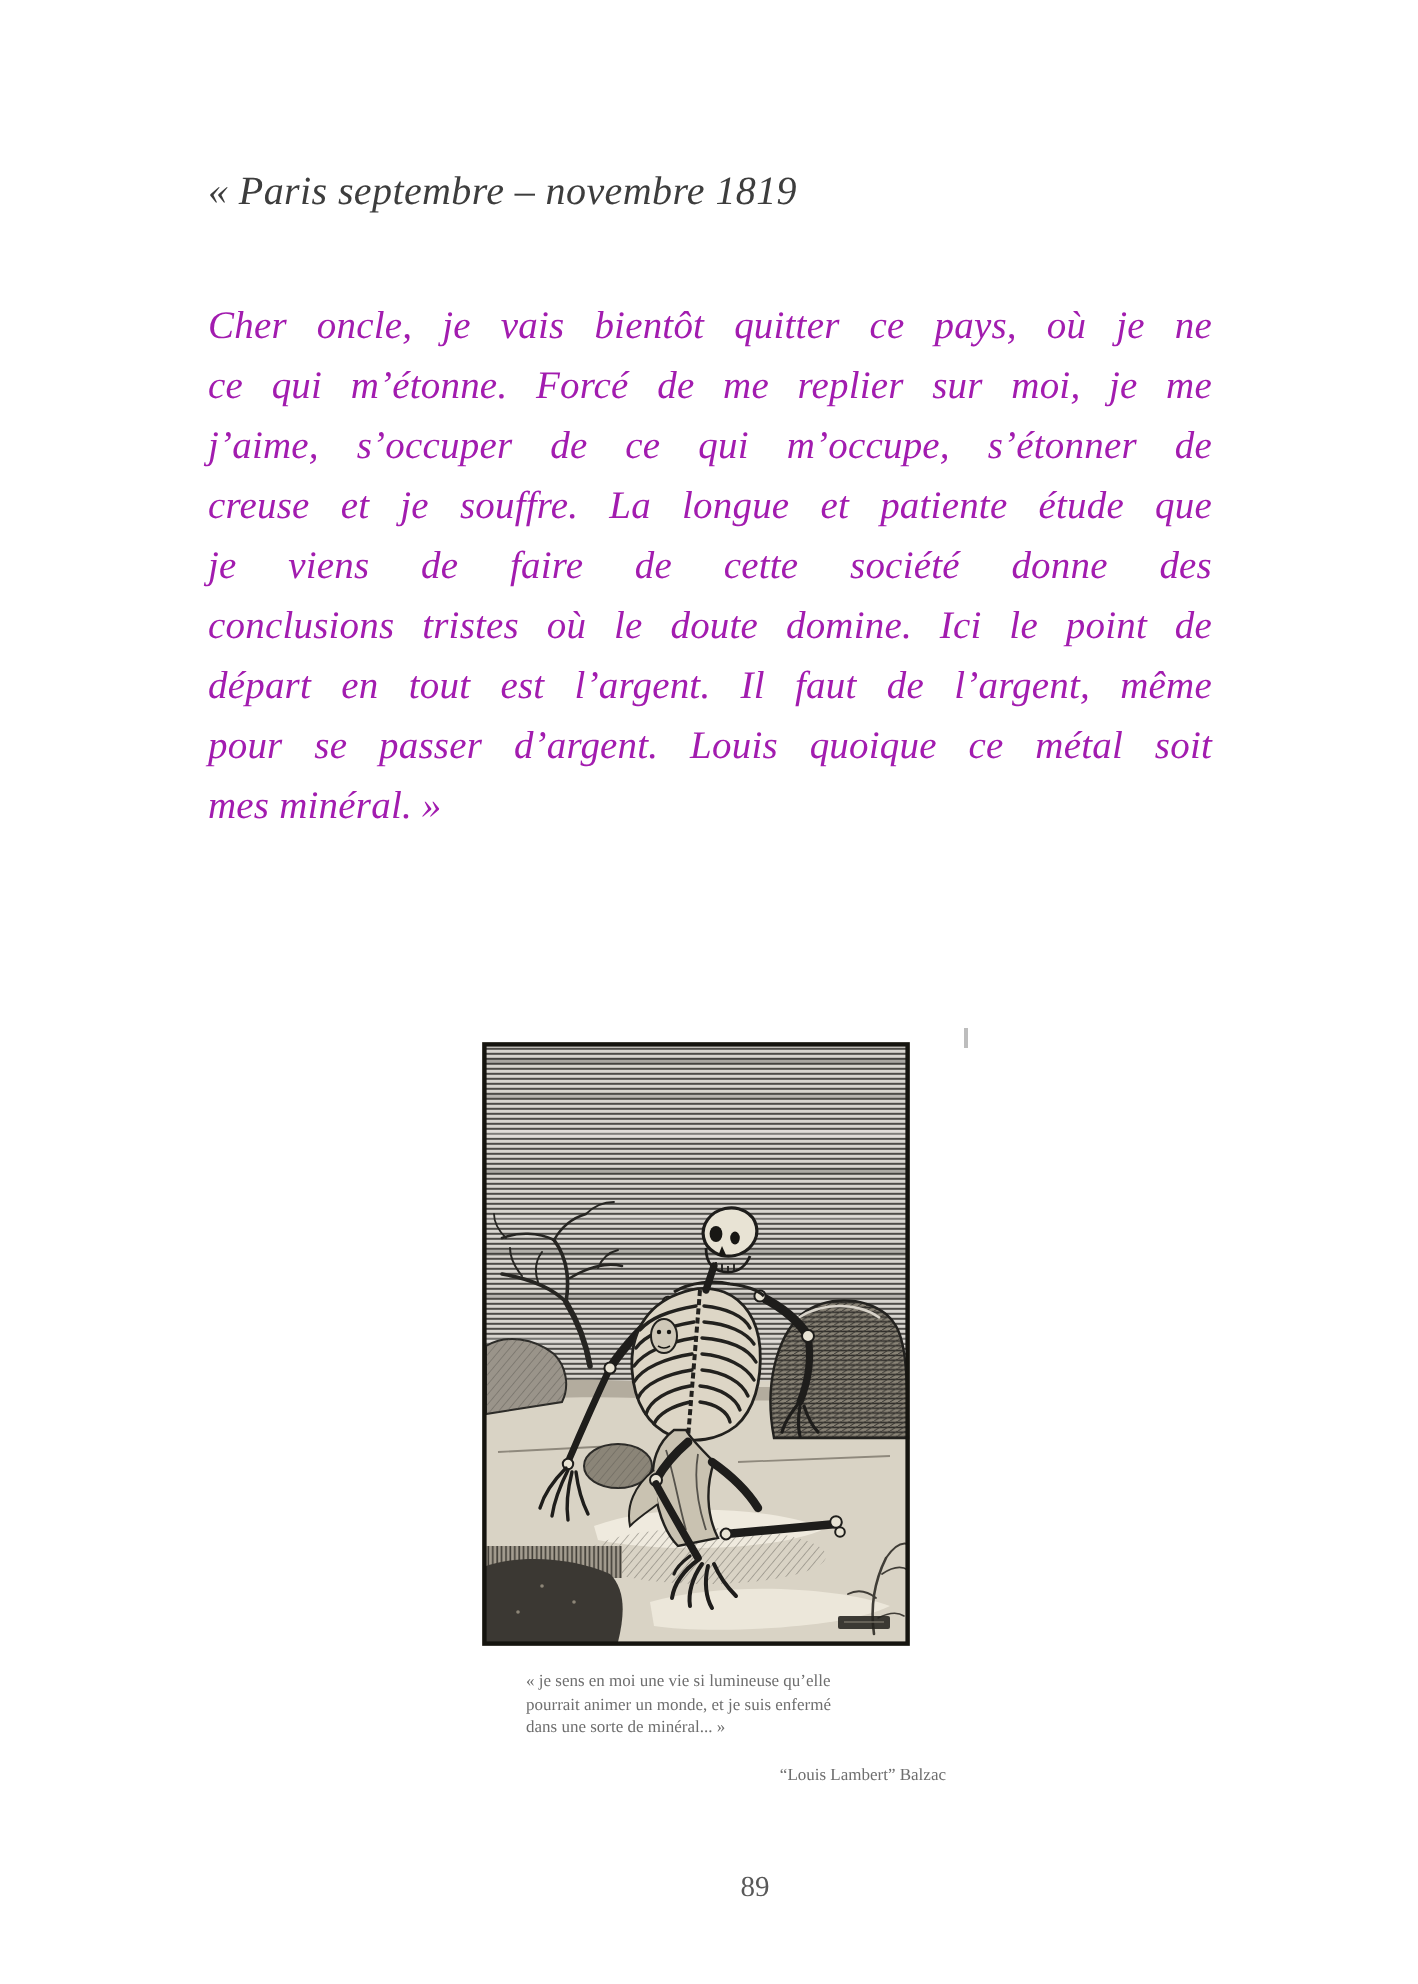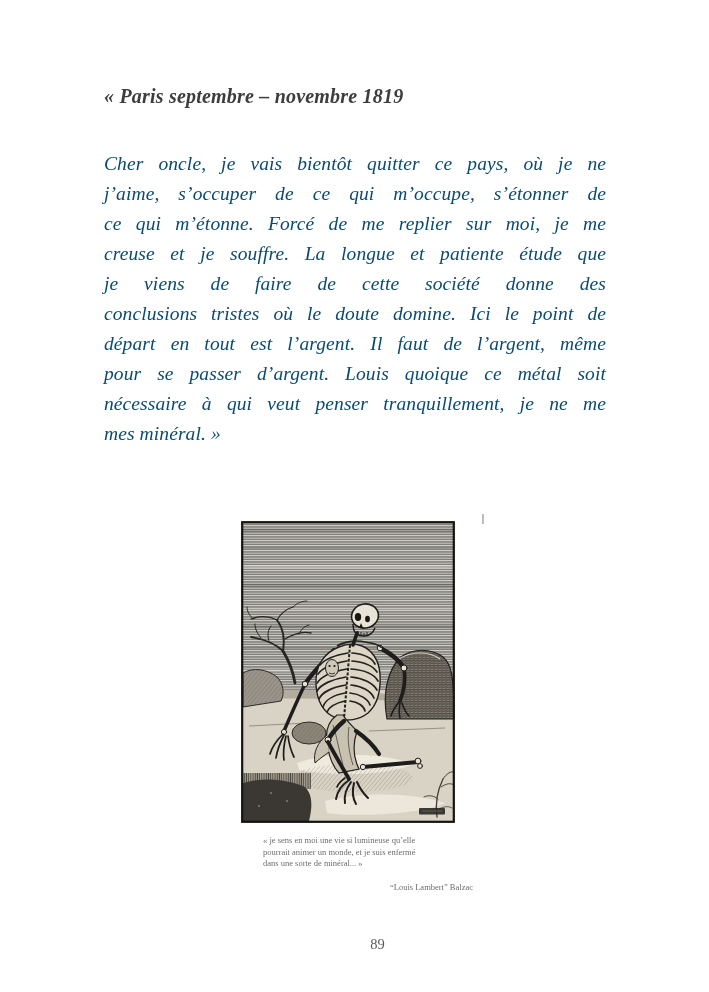--- a/index.html
+++ b/index.html
@@ -12,28 +12,28 @@
     overflow:hidden;
     margin:0 auto;
   }
   .text-block {
     position:absolute;
     left:104px; top:84px;
     width:502px;
   }
   .doc-title {
     font-size:20px;
-    font-weight:bold;
+    font-weight:normal;
     font-style:italic;
     color:#3d3d3d;
     line-height:24px;
     margin-bottom:41px;
     letter-spacing:0.2px;
   }
-  .body-lines { color:#0c4a6e; }
+  .body-lines { color:#a21caf; }
   .body-line {
     font-size:19.5px;
     font-style:italic;
     line-height:30px;
     text-align:justify;
     text-align-last:justify;
     white-space:normal;
     letter-spacing:0.1px;
   }
   .body-line:last-child { text-align-last:left; }
@@ -79,28 +79,27 @@
 </style>
 </head>
 <body>
 
 <div class="page">
 
   <div class="text-block">
     <div class="doc-title">« Paris septembre – novembre 1819</div>
     <div class="body-lines">
         <div class="body-line">Cher oncle, je vais bientôt quitter ce pays, où je ne</div>
+        <div class="body-line">ce qui m’étonne. Forcé de me replier sur moi, je me</div>
         <div class="body-line">j’aime, s’occuper de ce qui m’occupe, s’étonner de</div>
-        <div class="body-line">ce qui m’étonne. Forcé de me replier sur moi, je me</div>
         <div class="body-line">creuse et je souffre. La longue et patiente étude que</div>
         <div class="body-line">je viens de faire de cette société donne des</div>
         <div class="body-line">conclusions tristes où le doute domine. Ici le point de</div>
         <div class="body-line">départ en tout est l’argent. Il faut de l’argent, même</div>
         <div class="body-line">pour se passer d’argent. Louis quoique ce métal soit</div>
-        <div class="body-line">nécessaire à qui veut penser tranquillement, je ne me</div>
         <div class="body-line">mes minéral. »</div>
       </div>
   </div>
 
   <div class="stray-tick"></div>
 
   <div class="figure-wrap">
     <svg viewBox="0 0 214 302" xmlns="http://www.w3.org/2000/svg">
       <defs>
         <pattern id="p-sky" width="5" height="2.5" patternUnits="userSpaceOnUse">

